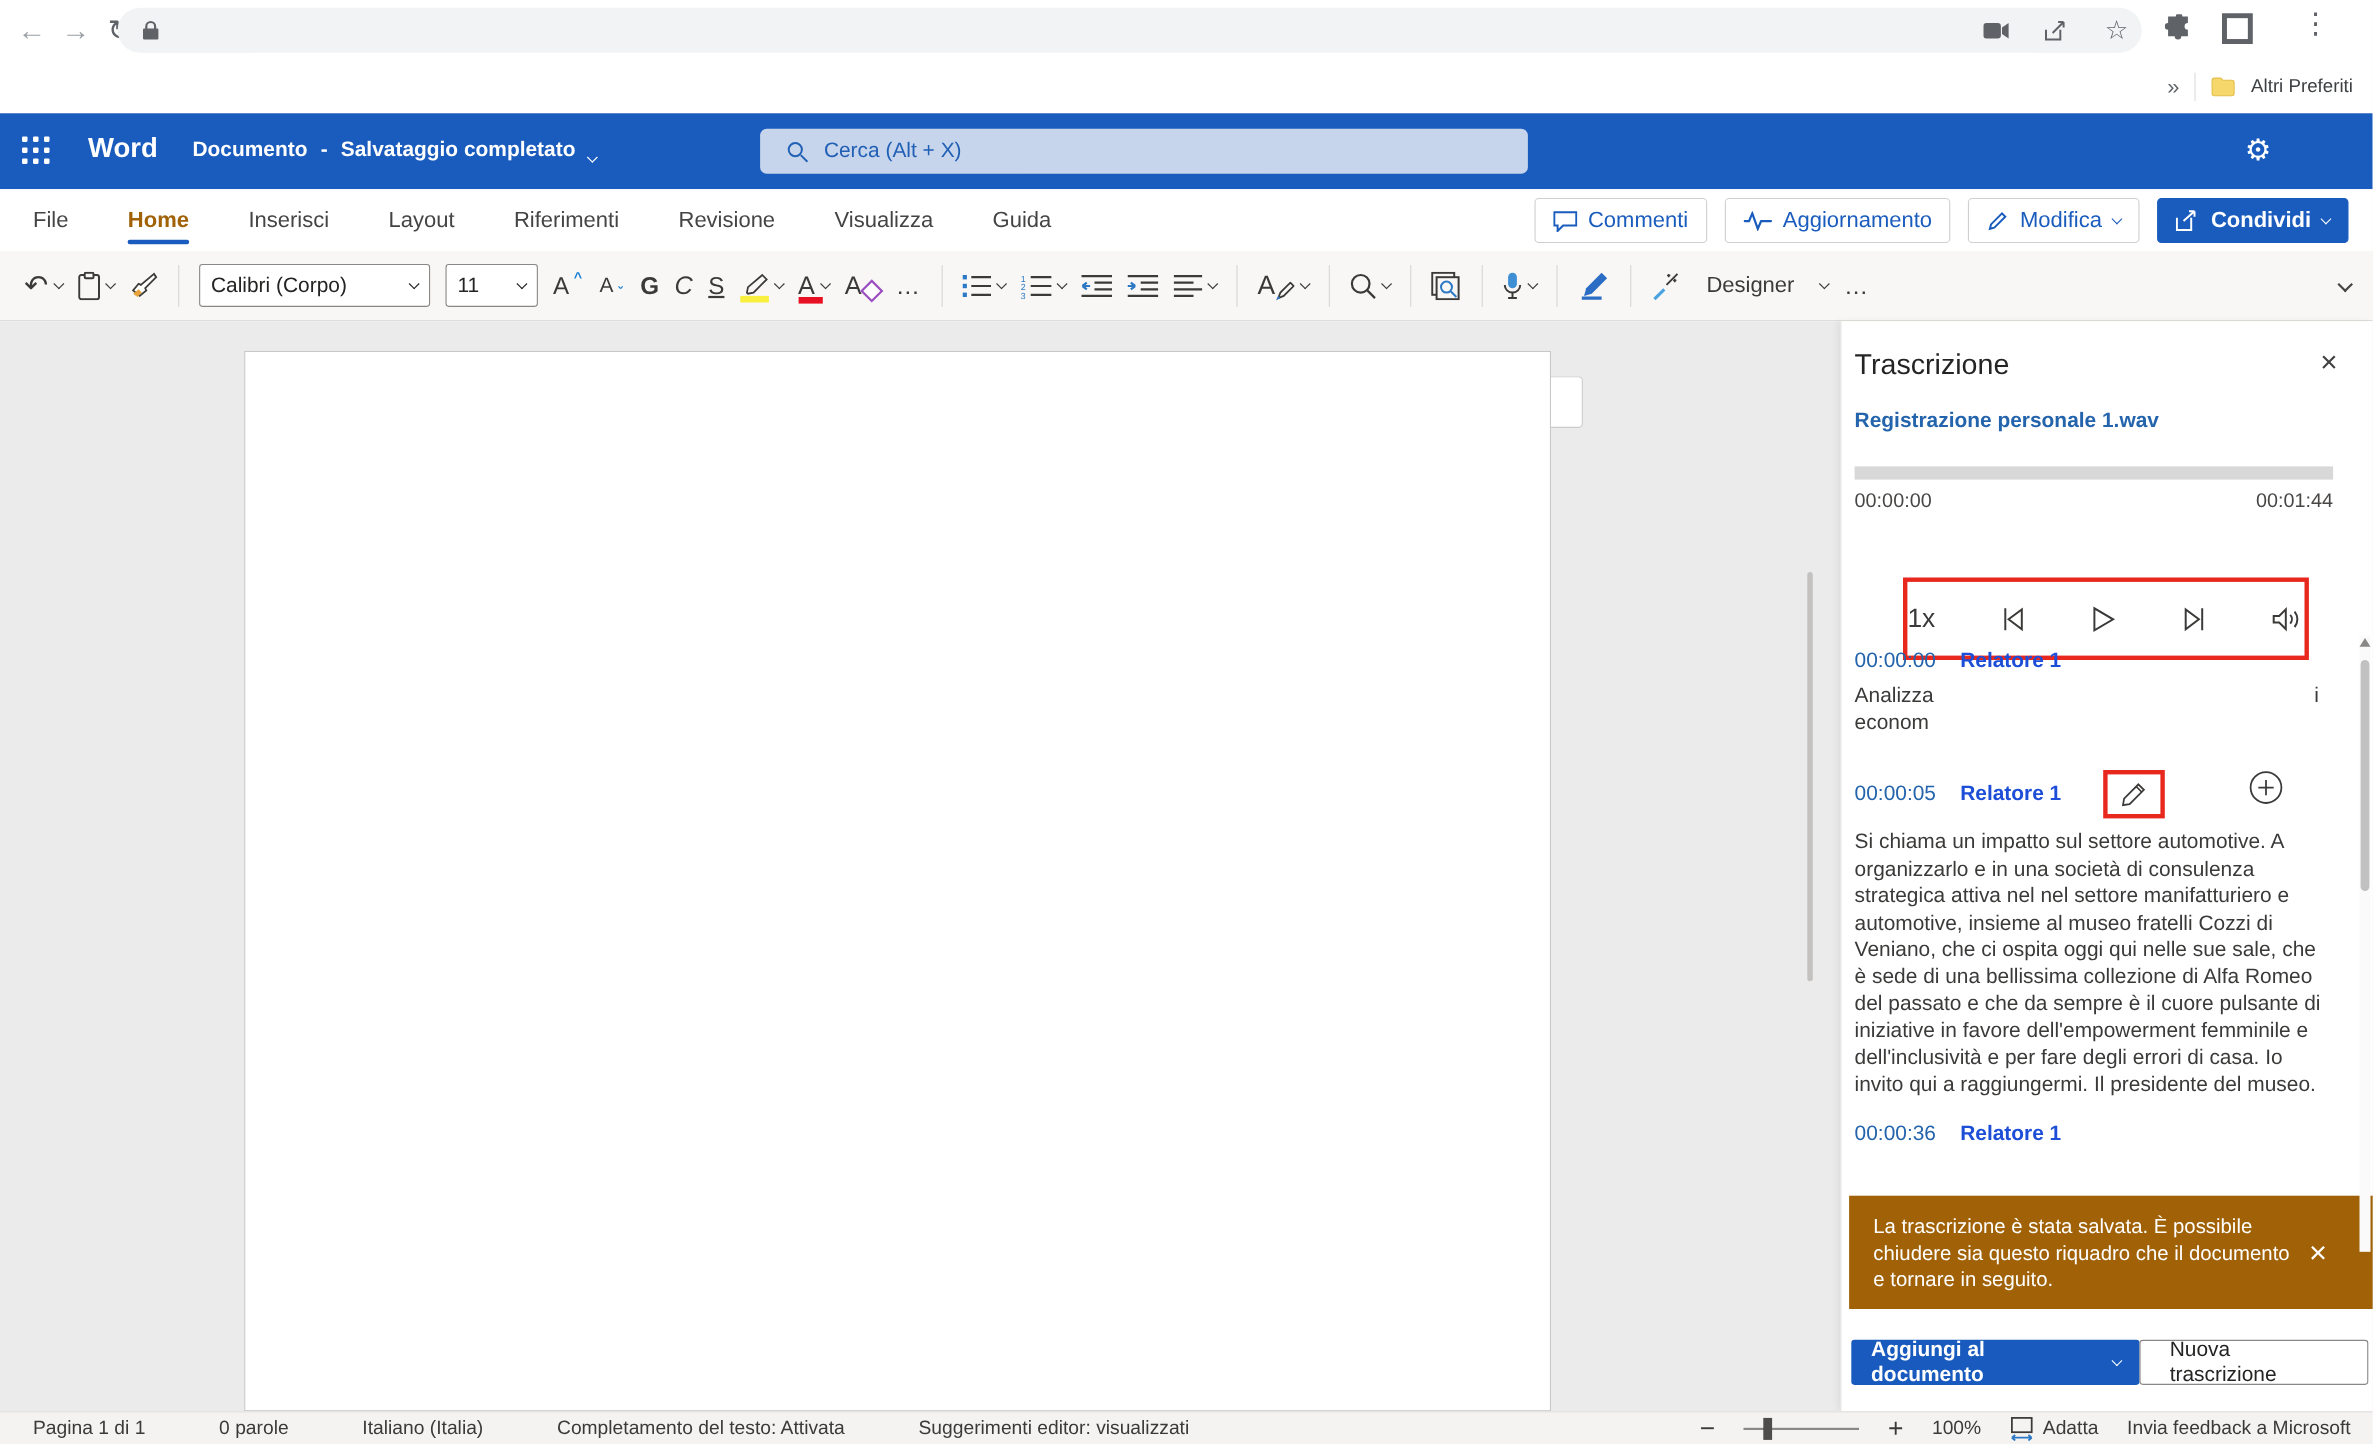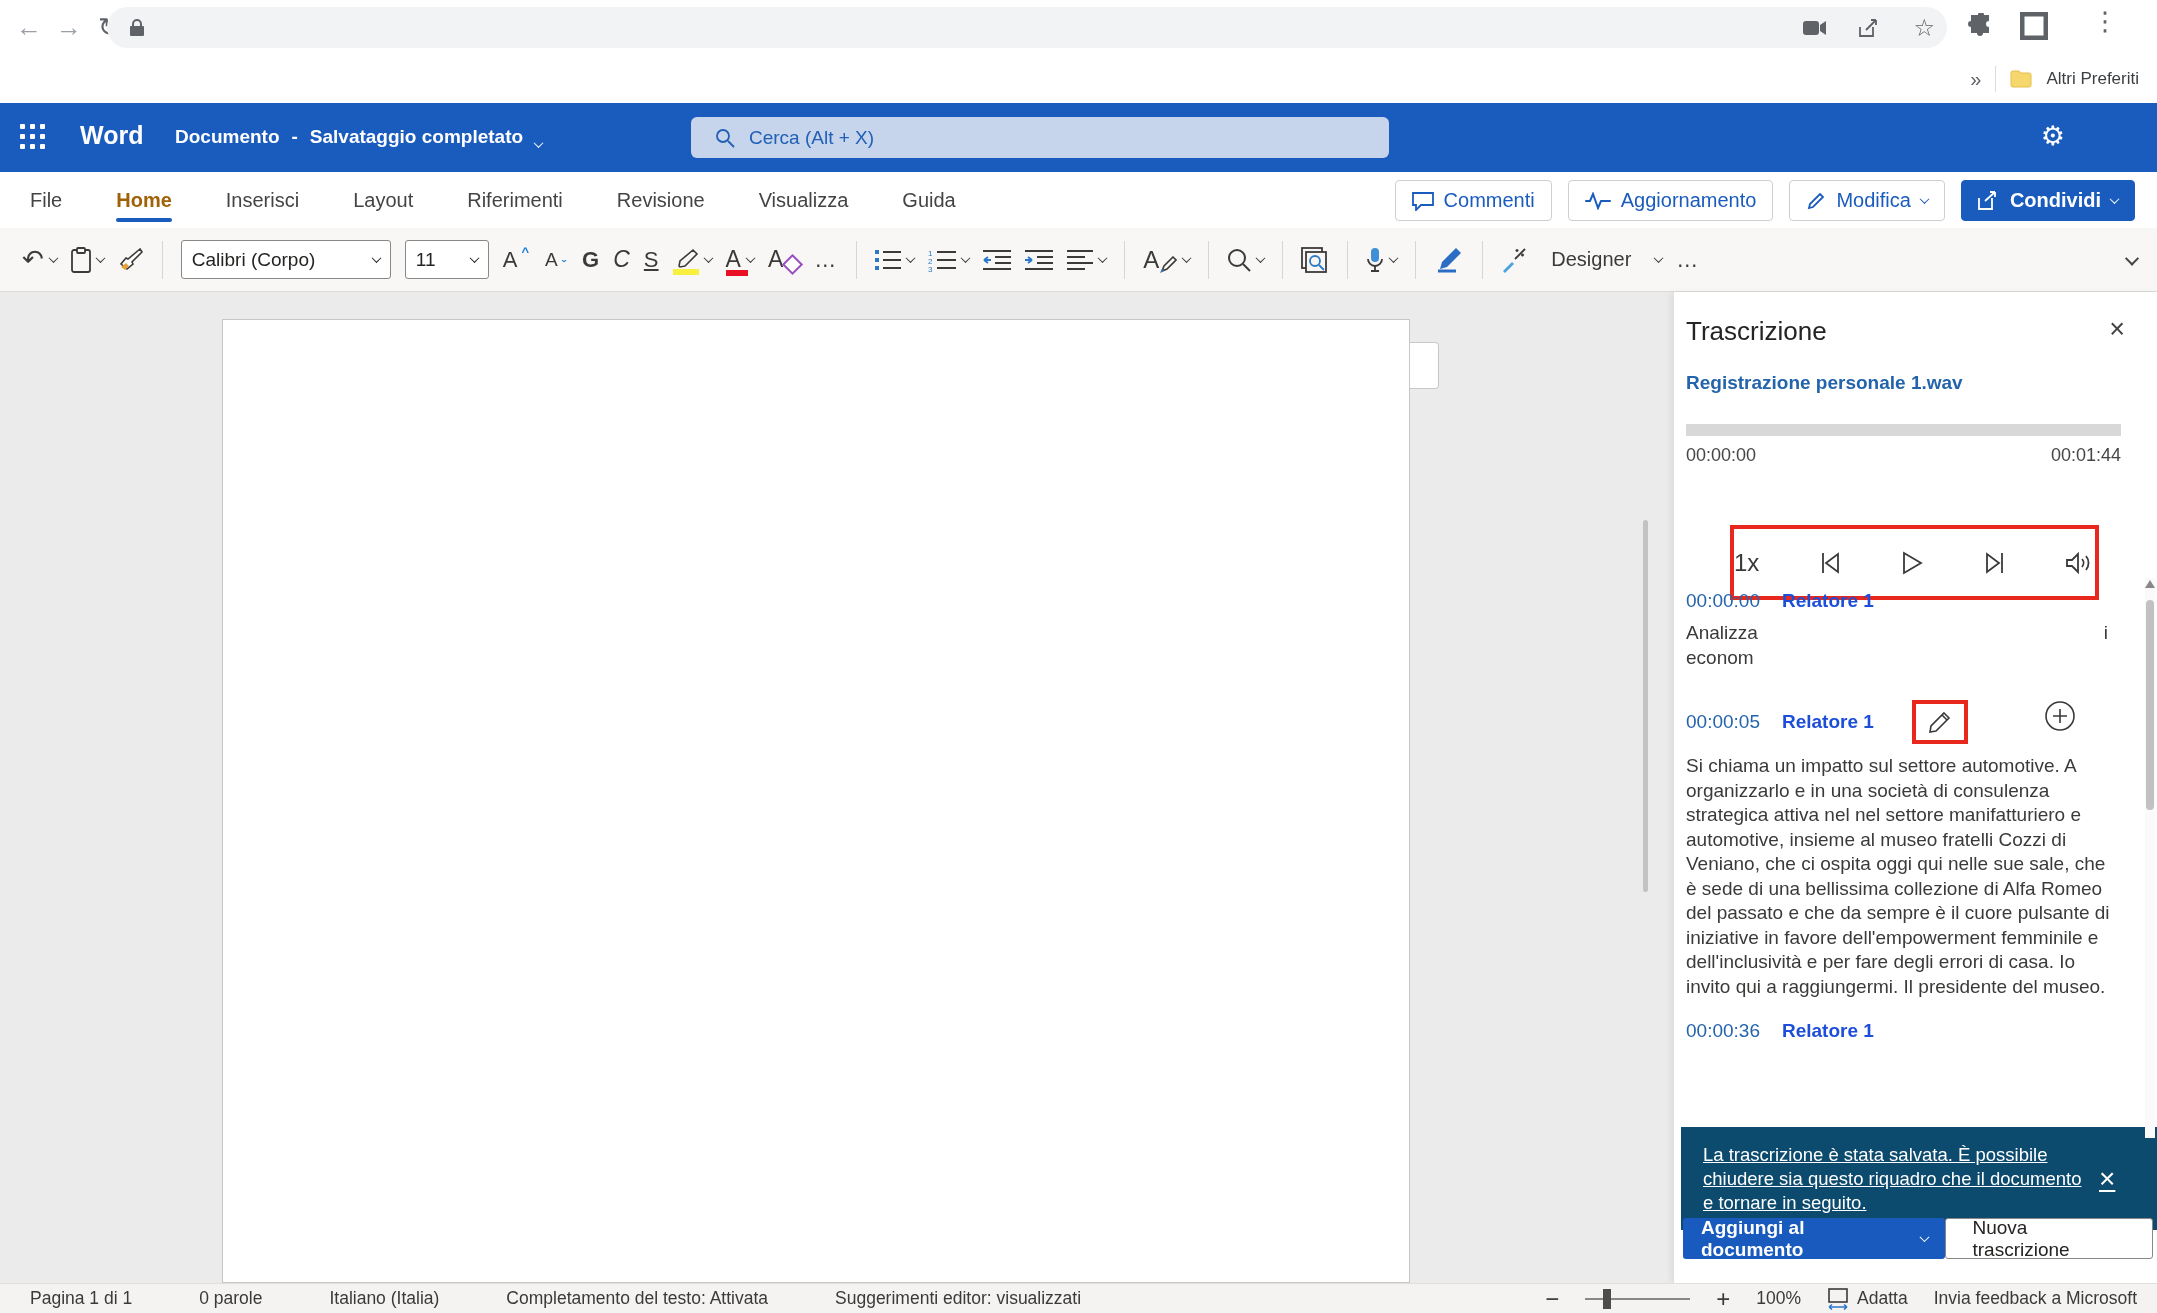--- a/index.html
+++ b/index.html
@@ -81,21 +81,21 @@
   .e-head{display:flex;gap:22px;align-items:center;}
   .partial{font-size:19px;color:#3b3a39;line-height:25px;margin-top:8px;}
   .partial .l1{display:flex;justify-content:space-between;width:422px;}
   .tooltip{position:absolute;left:77px;top:328px;width:290px;height:70px;background:#fff;box-shadow:0 3px 12px rgba(0,0,0,.22);display:flex;align-items:center;justify-content:center;font-size:19px;color:#323130;z-index:5;}
   .tooltip::after{content:"";position:absolute;left:134px;bottom:-8px;width:16px;height:16px;background:#fff;transform:rotate(45deg);box-shadow:3px 3px 6px rgba(0,0,0,.12);}
   .entry2{position:absolute;left:12px;top:408px;width:430px;}
   .pencil-box{border:4px solid #e8271d;width:48px;height:36px;display:flex;align-items:center;justify-content:center;margin-left:16px;}
   .plus-circ{position:absolute;right:40px;top:0;}
   .body-text{font-size:19px;line-height:24.5px;color:#3b3a39;margin-top:10px;width:425px;}
   .entry3{position:absolute;left:12px;top:728px;}
-  .notif{position:absolute;left:7px;top:835px;width:477px;height:103px;background:#0c4a6e;color:#fff;display:flex;align-items:center;box-sizing:border-box;padding:0 14px 0 22px;gap:14px;text-decoration:underline;}
+  .notif{position:absolute;left:7px;top:795px;width:477px;height:103px;background:#a16207;color:#fff;display:flex;align-items:center;box-sizing:border-box;padding:0 14px 0 22px;gap:14px;}
   .notif-text{font-size:18.5px;line-height:24px;width:382px;}
   .notif-x{font-size:28px;line-height:1;}
   .panel-btns{position:absolute;left:9px;top:926px;width:470px;display:flex;justify-content:space-between;}
   .btn-add{background:#185abd;color:#fff;font-size:19px;font-weight:bold;height:41px;display:flex;align-items:center;gap:14px;padding:0 18px;border-radius:3px;}
   .btn-new{background:#fff;border:1px solid #8a8886;color:#252423;font-size:19px;height:41px;display:flex;align-items:center;padding:0 26px;border-radius:3px;box-sizing:border-box;}
   .panel-scroll{position:absolute;right:2px;top:286px;width:10px;height:560px;background:#fafafa;}
   .panel-thumb{position:absolute;left:1px;top:22px;width:8px;height:210px;background:#c1c1c1;border-radius:4px;}
   .scroll-arrow{position:absolute;left:0;top:2px;width:0;height:0;border-left:5px solid transparent;border-right:5px solid transparent;border-bottom:8px solid #8a8886;}
 
   

